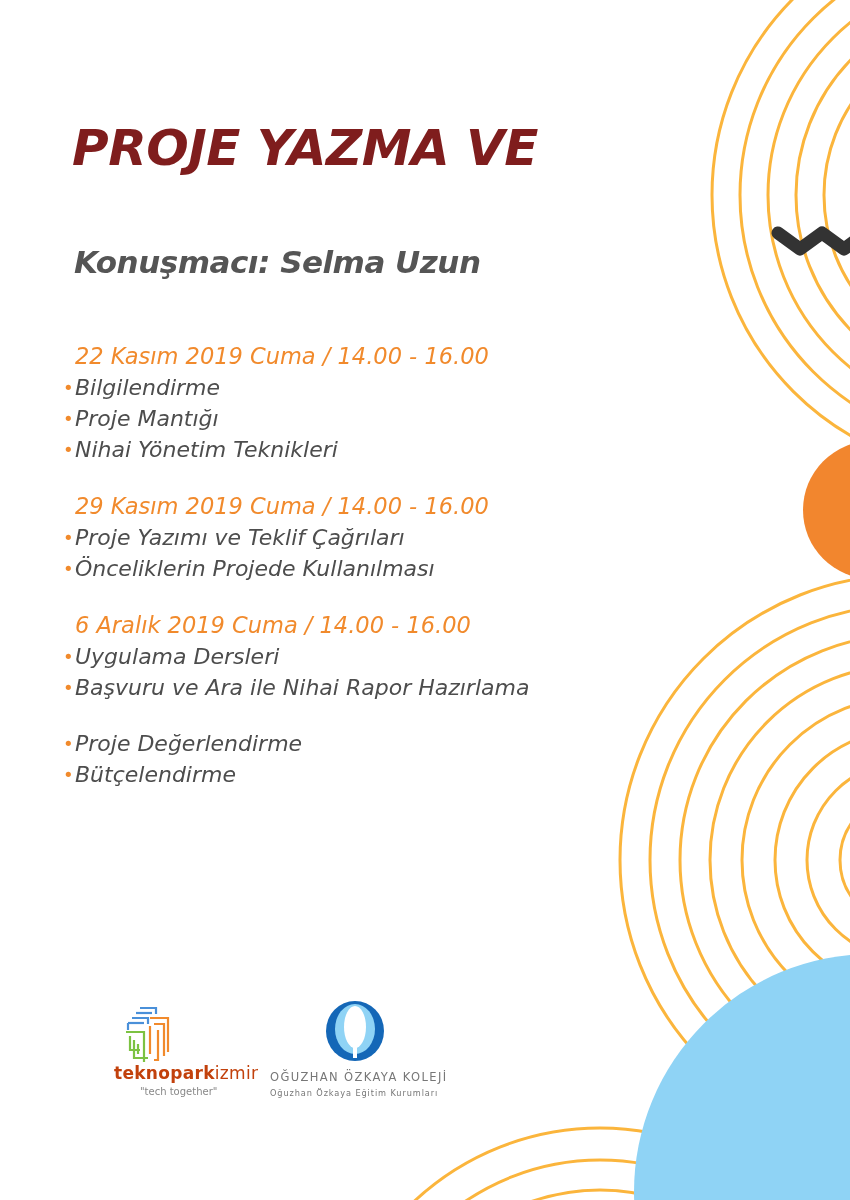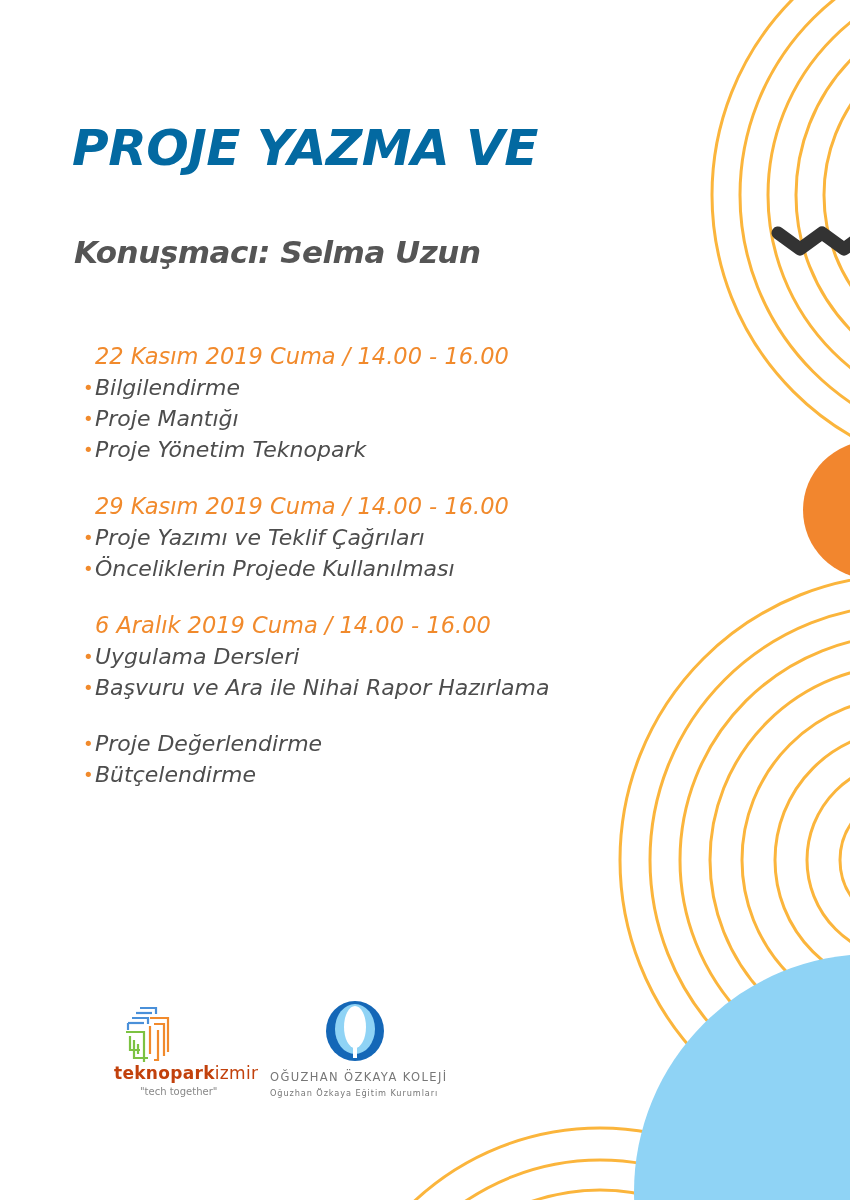--- a/index.html
+++ b/index.html
@@ -1,22 +1,22 @@
 <!DOCTYPE html>
 <html><head>
 <meta charset="utf-8">
 <style>
   html, body { margin: 0; padding: 0; }
   body { width: 850px; height: 1200px; background: #ffffff; position: relative; overflow: hidden; font-family: "DejaVu Sans", sans-serif; }
   .deco { position: absolute; left: 0; top: 0; width: 850px; height: 1200px; pointer-events: none; }
-  .title { position: absolute; left: 72px; top: 118px; margin: 0; color: #0369a1; font-weight: bold; font-style: italic; font-size: 50px; line-height: 60px; letter-spacing: -0.5px; }
-  .speaker { position: absolute; left: 74px; top: 232px; margin: 0; color: #555555; font-weight: bold; font-style: italic; font-size: 31px; line-height: 40px; letter-spacing: -0.5px; }
+  .title { position: absolute; left: 72px; top: 118px; margin: 0; color: #7f1d1d; font-weight: bold; font-style: italic; font-size: 50px; line-height: 60px; letter-spacing: -0.5px; }
+  .speaker { position: absolute; left: 74px; top: 242px; margin: 0; color: #555555; font-weight: bold; font-style: italic; font-size: 31px; line-height: 40px; letter-spacing: -0.5px; }
   .program { position: absolute; left: 60px; top: 340px; width: 520px; }
   .program-title { margin: 0 0 0 17px; color: #1467b7; font-style: italic; font-size: 24px; line-height: 36px; }
-  .session { margin-bottom: 25px; margin-left: 20px; }
+  .session { margin-bottom: 25px; }
   .session-date { margin-left: 15px; color: #f18a2c; font-style: italic; font-size: 22.5px; line-height: 32px; }
   .topic { position: relative; padding-left: 15px; color: #4d4d4d; font-style: italic; font-size: 22px; line-height: 31px; }
   .bullet { position: absolute; left: 3px; top: 0; color: #f18a2c; font-size: 18px; }
   .venue { margin-left: 15px; margin-top: -4px; color: #1467b7; font-style: italic; font-size: 19px; line-height: 30px; }
   .venue-label { font-weight: bold; }
   .logo-tek { position: absolute; left: 112px; top: 1000px; width: 120px; height: 110px; text-align: center; }
   .logo-tek .name { position: absolute; left: 2px; top: 63px; font-size: 17px; color: #c2410c; letter-spacing: 0.3px; white-space: nowrap; }
   .logo-tek .name b { font-weight: bold; }
   .logo-tek .tag { position: absolute; left: 28px; top: 86px; font-size: 10px; color: #888; white-space: nowrap; }
   .logo-ok { position: absolute; left: 262px; top: 998px; width: 190px; height: 110px; }
@@ -61,21 +61,21 @@
 </h1>
 
 <h2 class="speaker">Konuşmacı: Selma Uzun</h2>
 
 <div class="program">
 
   <div class="session">
     <div class="session-date">22 Kasım 2019 Cuma / 14.00 - 16.00</div>
     <div class="topic"><span class="bullet">•</span><span>Bilgilendirme</span></div>
     <div class="topic"><span class="bullet">•</span><span>Proje Mantığı</span></div>
-    <div class="topic"><span class="bullet">•</span><span>Proje Yönetim Teknopark</span></div>
+    <div class="topic"><span class="bullet">•</span><span>Nihai Yönetim Teknikleri</span></div>
   </div>
 
   <div class="session">
     <div class="session-date">29 Kasım 2019 Cuma / 14.00 - 16.00</div>
     <div class="topic"><span class="bullet">•</span><span>Proje Yazımı ve Teklif Çağrıları</span></div>
     <div class="topic"><span class="bullet">•</span><span>Önceliklerin Projede Kullanılması</span></div>
   </div>
 
   <div class="session">
     <div class="session-date">6 Aralık 2019 Cuma / 14.00 - 16.00</div>

